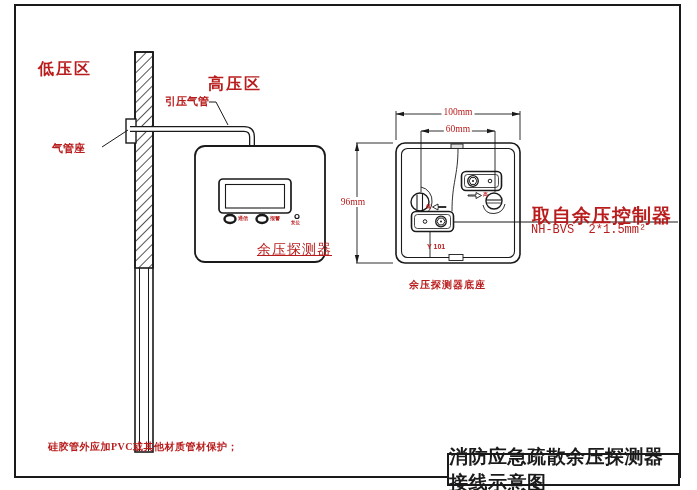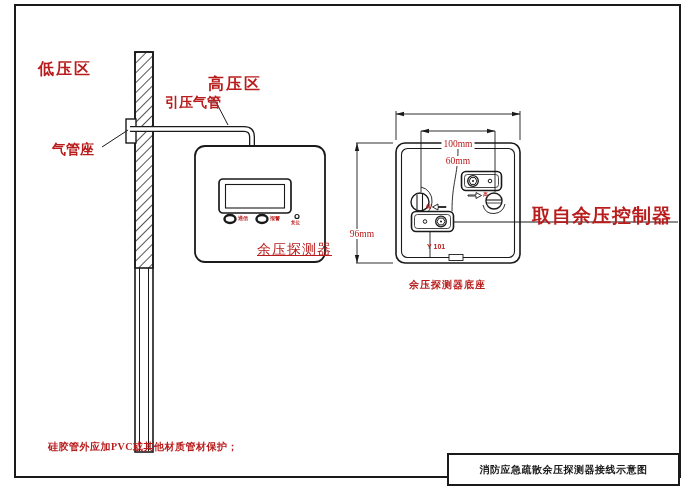--- a/index.html
+++ b/index.html
@@ -4,34 +4,34 @@
 <style>
   html,body{margin:0;padding:0;background:#ffffff;}
   #stage{
     position:relative;width:697px;height:490px;background:#ffffff;
     font-family:"Liberation Serif","DejaVu Serif",serif;color:#1a1a1a;
     overflow:hidden;
   }
   #drawing{position:absolute;left:0;top:0;}
   .lbl{position:absolute;white-space:pre;line-height:1.1;color:#b91c1c;}
   .zone{font-size:16px;font-weight:bold;letter-spacing:2px;}
-  .small-lead{font-size:14px;font-weight:bold;text-align:center;}
+  .small-lead{font-size:11px;font-weight:bold;text-align:center;}
   .tiny{font-size:5px;font-weight:bold;transform-origin:0 0;}
-  .dim{font-size:9.5px;background:#ffffff;padding:0 2px;transform:translateX(-50%);margin-top:32px;}
+  .dim{font-size:9.5px;background:#ffffff;padding:0 2px;transform:translateX(-50%);}
   .note{font-size:10px;font-weight:bold;letter-spacing:0.5px;}
   .caption{font-size:10px;font-weight:bold;letter-spacing:1px;}
   .wire1{font-size:19px;font-weight:bold;letter-spacing:1px;}
   .wire2{font-size:12px;font-family:"Liberation Mono","DejaVu Sans Mono",monospace;}
   .model{font-size:7px;font-weight:bold;font-family:"Liberation Sans","DejaVu Sans",sans-serif;}
   .devname{font-size:14px;letter-spacing:1px;text-decoration:underline;}
   #title-box{
     position:absolute;left:447px;top:453px;width:233px;height:33px;
     border:2px solid #1a1a1a;box-sizing:border-box;display:flex;
     align-items:center;justify-content:center;
-    font-size:10px;font-weight:bold;letter-spacing:0.5px;background:#fff;
+    font-size:19px;font-weight:bold;letter-spacing:0.5px;background:#fff;
   }
 </style>
 </head>
 <body>
 
 <div id="stage">
 
   <svg id="drawing" width="697" height="490" viewBox="0 0 697 490">
     <defs>
       <pattern id="hatch" width="7" height="7" patternUnits="userSpaceOnUse" patternTransform="rotate(45)">
@@ -151,28 +151,29 @@
   <div class="lbl small-lead" style="left:165px;top:95px">引压气管</div>
   <div class="lbl small-lead" style="left:52px;top:142px">气管座</div>
 
   <div class="lbl tiny" style="left:238px;top:216px">通信</div>
   <div class="lbl tiny" style="left:270px;top:216px">报警</div>
   <div class="lbl tiny" style="left:291px;top:221px;font-size:4.5px">复位</div>
   <div class="lbl devname" style="left:257px;top:242px">余压探测器</div>
 
   <div class="lbl dim" style="left:458px;top:107px">100mm</div>
   <div class="lbl dim" style="left:458px;top:124px">60mm</div>
-  <div class="lbl dim" style="left:362px;top:197px">96mm</div>
+  <div class="lbl dim" style="left:353px;top:197px">96mm</div>
 
   <div class="lbl tiny" style="left:483px;top:192px">高</div>
   <div class="lbl tiny" style="left:426px;top:204px">低</div>
 
   <div class="lbl model" style="left:427px;top:243px">Y 101</div>
 
   <div class="lbl wire1" style="left:532px;top:206px">取自余压控制器</div>
+  <div class="lbl wire2" style="left:531px;top:224px">NH-BVS  2*1.5mm²</div>
 
   <div class="lbl caption" style="left:409px;top:279px">余压探测器底座</div>
 
   <div class="lbl note" style="left:48px;top:441px">硅胶管外应加PVC或其他材质管材保护；</div>
 
   <div id="title-box">
     <span>消防应急疏散余压探测器接线示意图</span>
   </div>
 
 </div>

